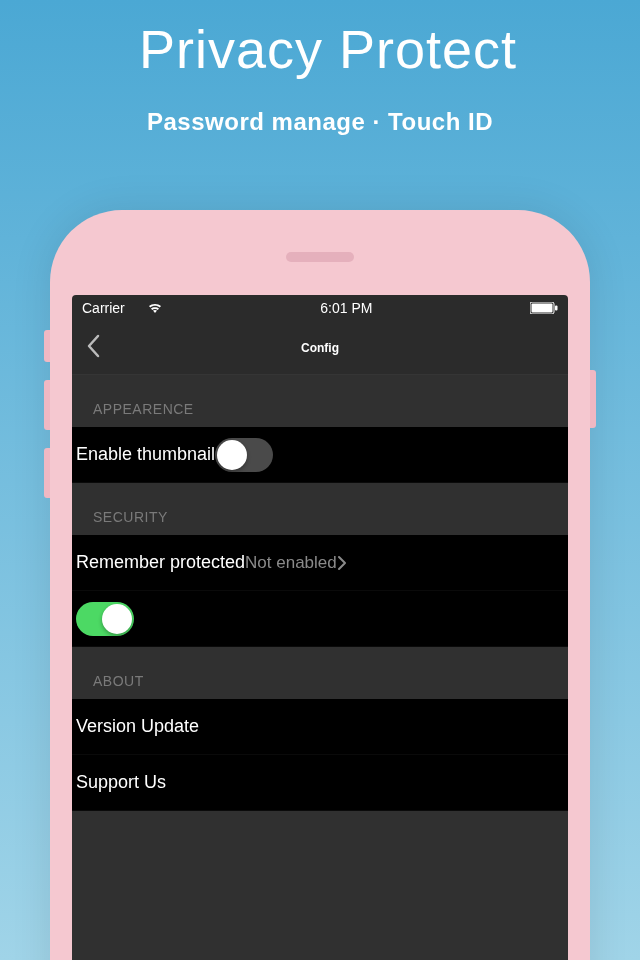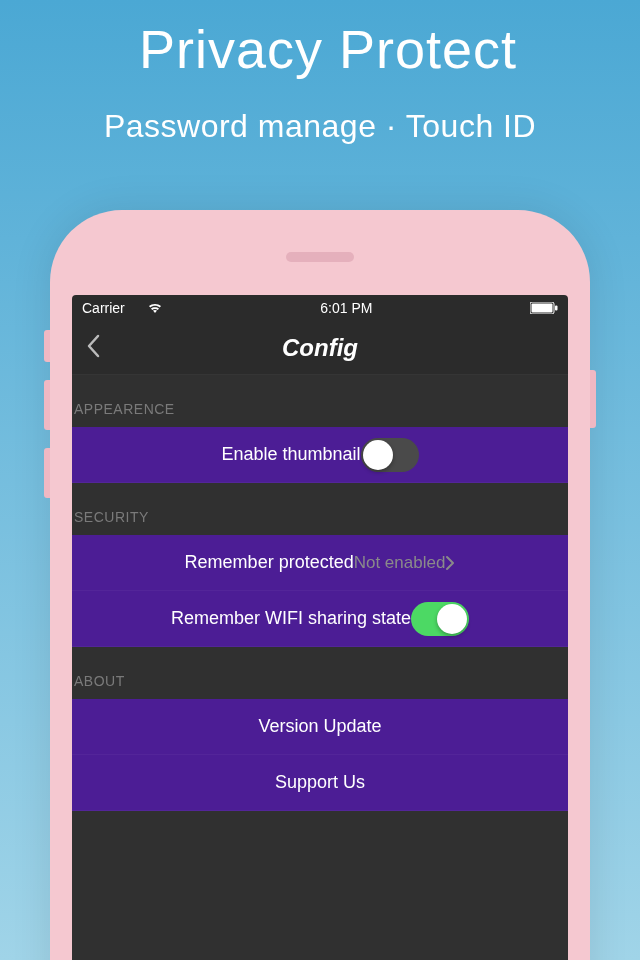--- a/index.html
+++ b/index.html
@@ -15,22 +15,22 @@
       color: white;
       font-size: 54px;
       font-weight: 300;
       text-align: center;
       padding-top: 18px;
       letter-spacing: 1px;
       margin-left: 16px;
     }
     .hero-subtitle {
       color: white;
-      font-size: 32px;
-      font-weight: 400;
+      font-size: 24px;
+      font-weight: 700;
       text-align: center;
       margin-top: 28px;
       letter-spacing: 0.5px;
     }
     .phone-frame {
       position: absolute;
       left: 50%;
       transform: translateX(-50%);
       top: 210px;
       width: 540px;
@@ -101,41 +101,40 @@
       border-bottom: 1px solid rgba(255,255,255,0.05);
     }
     .back-chevron {
       padding: 0 14px;
       color: #bbb;
     }
     .nav-title {
       position: absolute;
       left: 50%;
       transform: translateX(-50%);
-      font-size: 24px;
+      font-size: 12px;
       font-weight: 600;
       color: #fff;
-      font-style: italic;
     }
     .content {
       flex: 1;
       background: #303030;
       overflow: hidden;
     }
     .section-header {
       font-size: 14px;
       color: #7A7A7A;
-      padding: 26px 2px 10px;
+      padding: 26px 21px 10px;
       letter-spacing: 0.5px;
     }
     .row {
       display: flex;
       align-items: center;
-      justify-content: center;
-      background: #4c1d95;
+      justify-content: flex-start;
+      background: #000000;
       padding: 0 4px;
       height: 56px;
       border-bottom: 1px solid rgba(255,255,255,0.04);
       font-size: 18px;
       color: #fff;
     }
     .row-right { display: flex; align-items: center; color: #8A8A8A; font-size: 17px; }
     .toggle {
       width: 58px;
       height: 34px;
@@ -221,21 +220,20 @@
         <div class="row-right">
           <span>Not enabled</span>
           <span class="chevron-right">
             <svg width="10" height="16" viewBox="0 0 10 16">
                 <path d="M2 2 L8 8 L2 14" stroke="#8A8A8A" stroke-width="2" fill="none" stroke-linecap="round" stroke-linejoin="round"></path>
               </svg>
           </span>
         </div>
       </div>
       <div class="row">
-        <span>Remember WIFI sharing state</span>
         <div class="toggle on">
           <div class="toggle-knob"></div>
         </div>
       </div>
 
       <div class="section-header">ABOUT</div>
       <div class="row">
         <span>Version Update</span>
       </div>
       <div class="row">

